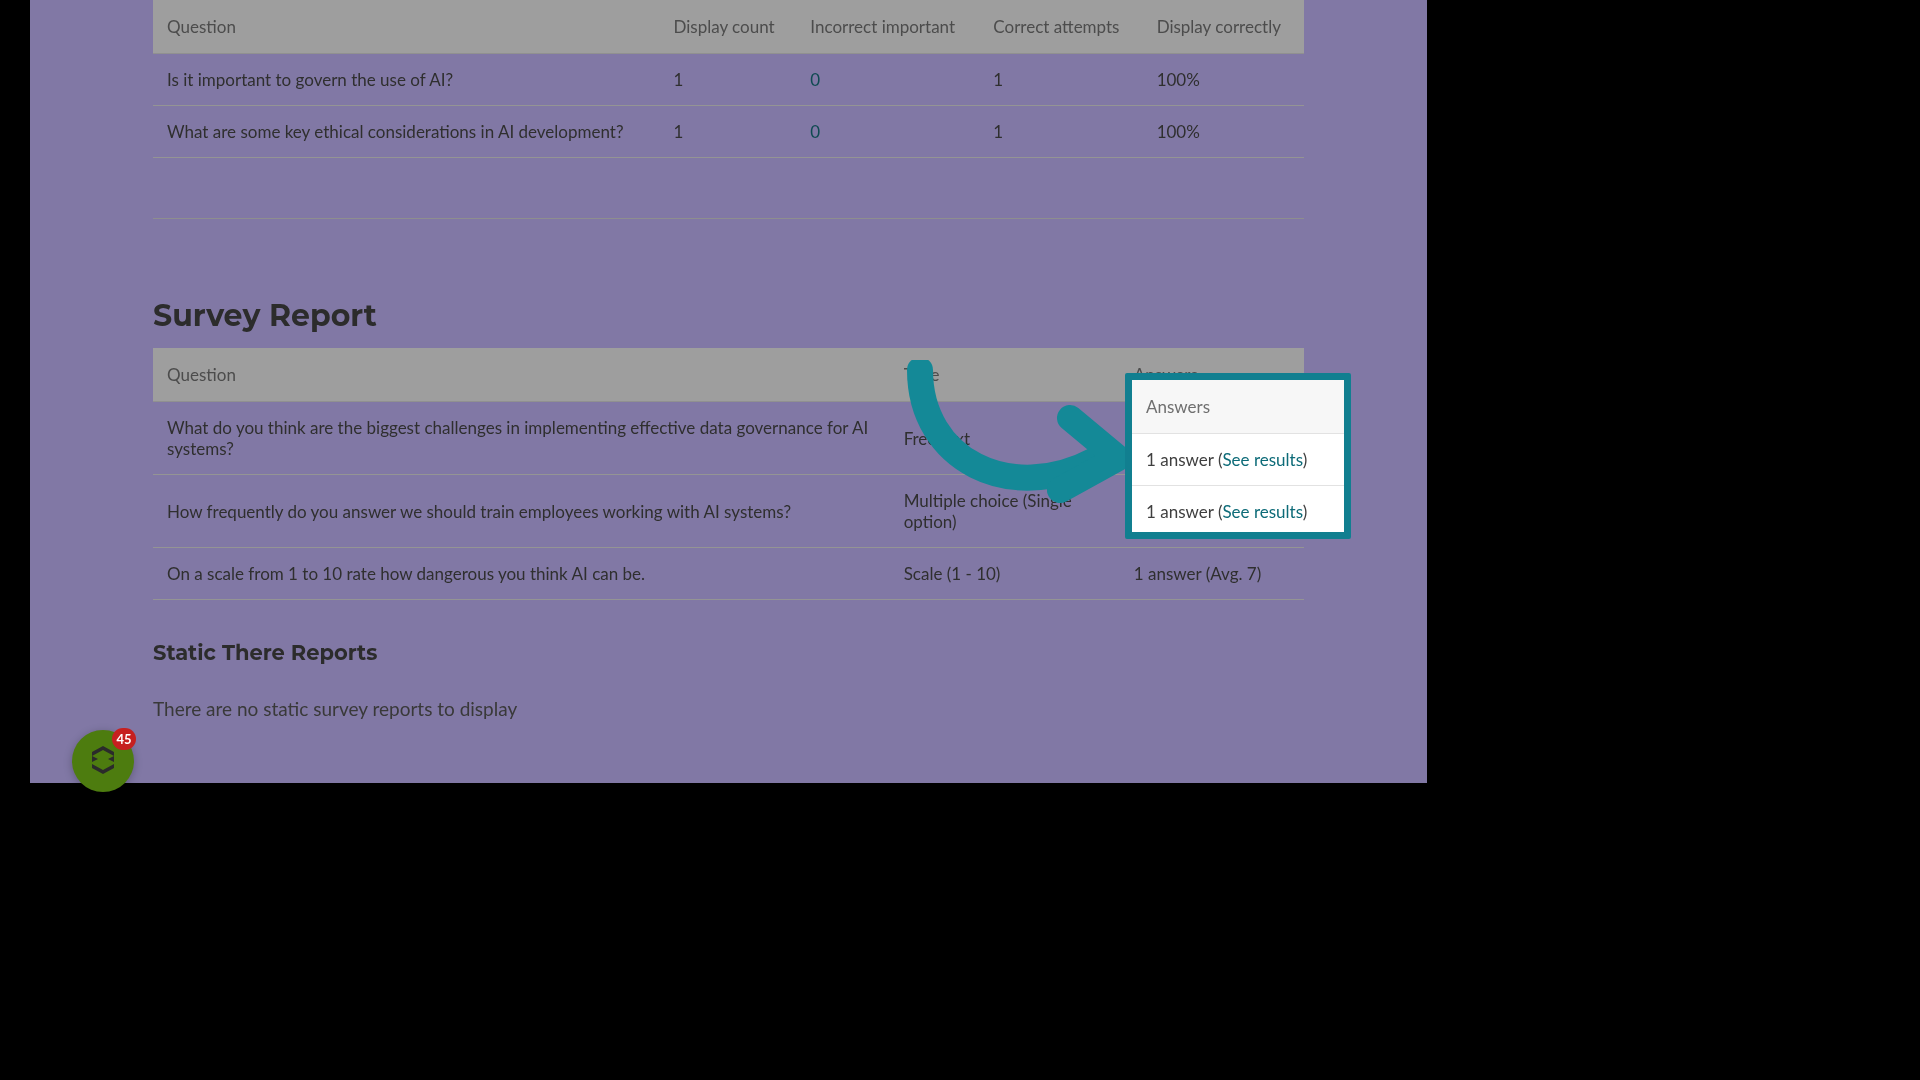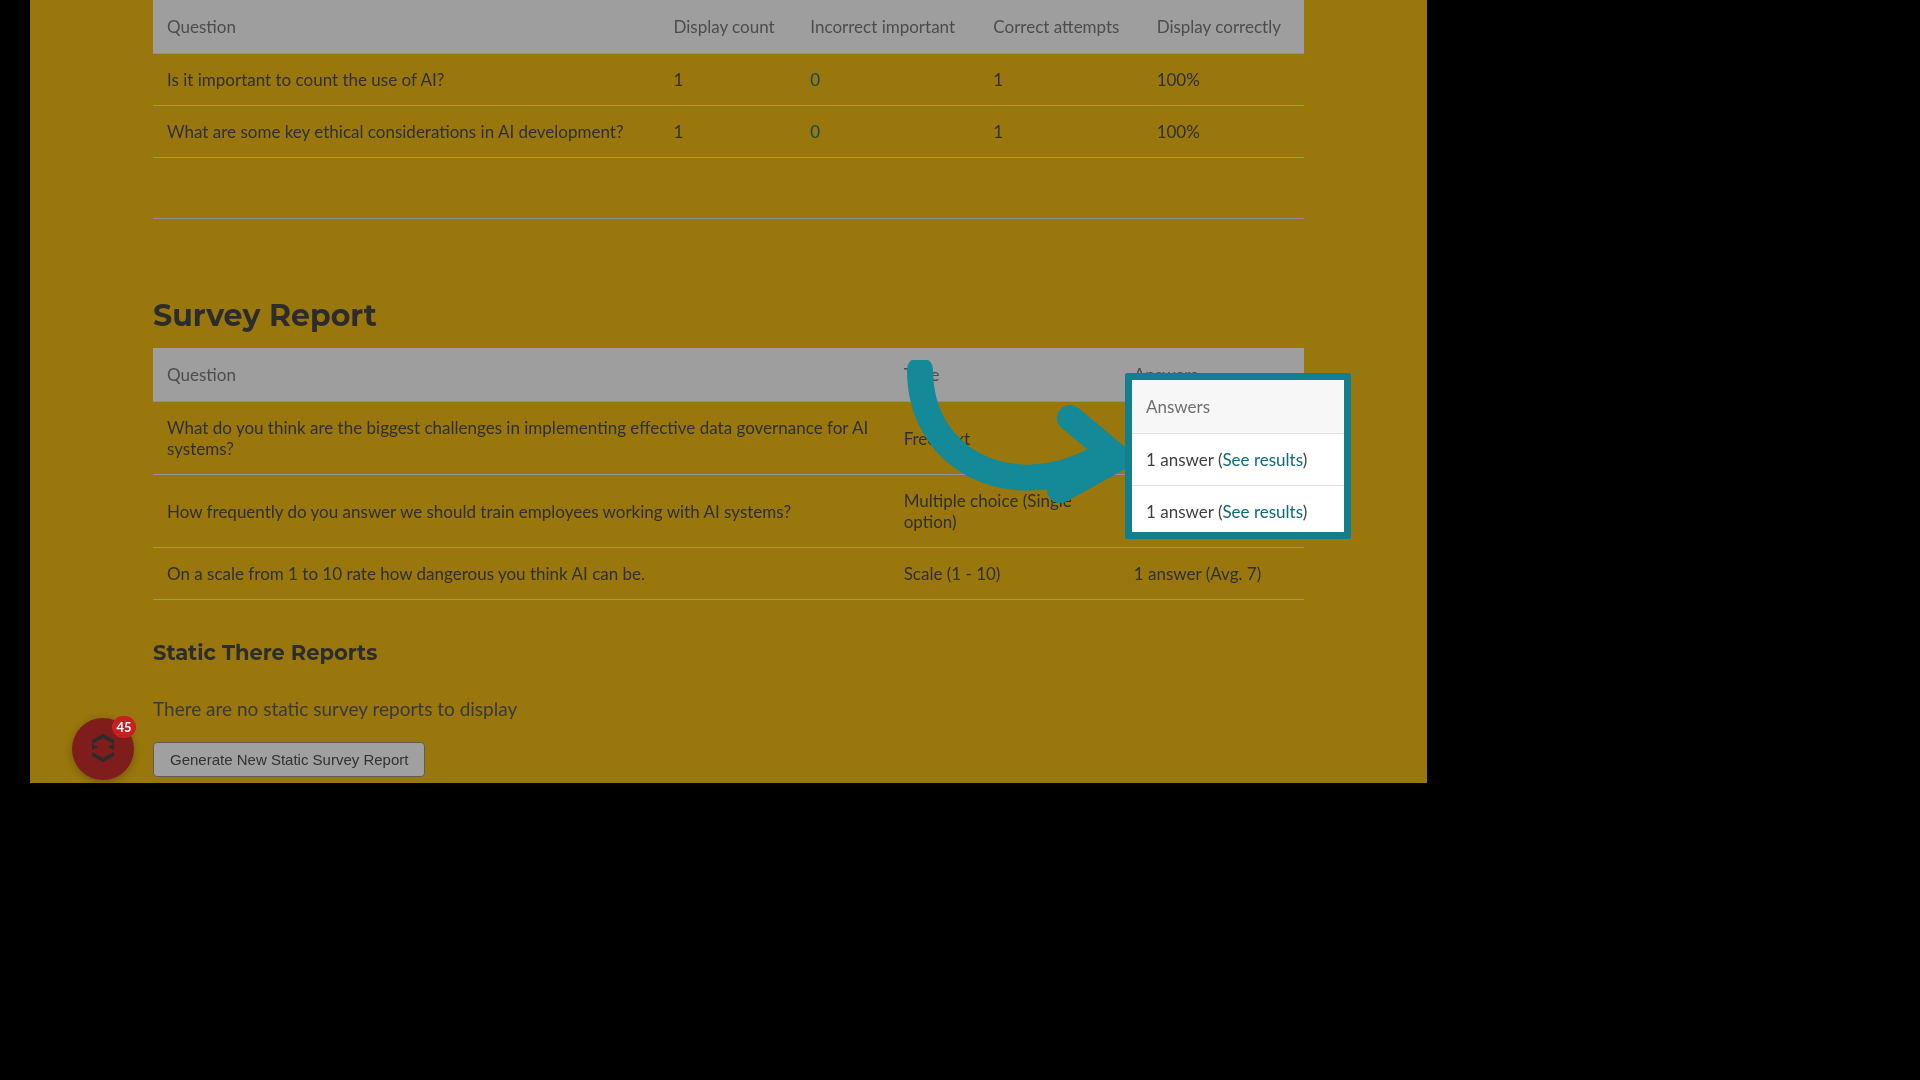--- a/index.html
+++ b/index.html
@@ -1,39 +1,39 @@
 <!DOCTYPE html>
 <html><head>
 <meta charset="utf-8">
 <style>
   * { box-sizing: border-box; margin: 0; padding: 0; }
   html, body { width: 1920px; height: 1080px; font-family: "Lato","Segoe UI",Arial,sans-serif; background:#000; }
   .stage { position:relative; width:1920px; height:1080px; overflow:hidden; }
-  .content { position:absolute; left:30px; top:0; width:1397px; height:783px; background:#eab308; }
+  .content { position:absolute; left:30px; top:0; width:1397px; height:783px; background:#c4b5fd; }
   .inner { padding:0 123px 40px 123px; color:#4a4a4a; }
   table { width:100%; border-collapse:collapse; }
   thead { background:#f2f2f2; }
   th { text-align:left; font-weight:400; color:#6f6f6f; padding:16px 14px; font-size:17px; border-bottom:1px solid #dcdcdc; }
   td { padding:15px 14px; font-size:17px; color:#3f3f3f; border-bottom:1px solid #e2e2e2; }
   .link { color:#0d6b78; }
   .h2 { font-size:30px; font-weight:700; color:#3a3a3a; margin-top:78px; margin-bottom:14px; font-family:"Montserrat","Segoe UI",Arial,sans-serif; }
   .hrule { border-top:1px solid #d8d8d8; margin-top:60px; }
   .h3 { font-size:21px; font-weight:700; color:#3a3a3a; margin-top:40px; font-family:"Montserrat","Segoe UI",Arial,sans-serif; }
   .empty { font-size:19px; color:#505050; margin-top:32px; }
   .btn { display:inline-block; margin-top:22px; border:1px solid #8a8a8a; border-radius:4px; background:#f5f5f5; padding:8px 16px; font-size:15px; color:#444; cursor:pointer; }
   .col-q { width:44%; }
   
   .dim { position:absolute; left:30px; top:0; width:1397px; height:783px; background:rgba(20,20,20,0.38); pointer-events:none; }
   
   .hilite { position:absolute; border:7px solid #117f90; border-radius:2px; background:transparent; pointer-events:none; }
   .hilite-inner { position:absolute; inset:0; background:#ffffff; }
   .hilite table { width:100%; }
   .hilite th, .hilite td { border-bottom:1px solid #e2e2e2; }
   
-  .fab { position:absolute; left:72px; bottom:300px; width:62px; height:62px; border-radius:50%; background:#7f1d1d; box-shadow:0 2px 8px rgba(0,0,0,0.25); display:flex; align-items:center; justify-content:center; }
+  .fab { position:absolute; left:72px; bottom:288px; width:62px; height:62px; border-radius:50%; background:#4d7c0f; box-shadow:0 2px 8px rgba(0,0,0,0.25); display:flex; align-items:center; justify-content:center; }
   .badge { position:absolute; top:-2px; right:-2px; min-width:24px; height:22px; padding:0 4px; border-radius:11px; background:#c62020; color:#fff; font-size:13px; font-weight:700; display:flex; align-items:center; justify-content:center; }
   .arrow { position:absolute; pointer-events:none; }
 </style>
 </head>
 <body>
 
 <div class="stage">
   <div class="content">
     <div class="inner">
       
@@ -42,21 +42,21 @@
           <tr>
             <th class="col-q">Question</th>
             <th>Display count</th>
             <th>Incorrect important</th>
             <th>Correct attempts</th>
             <th>Display correctly</th>
           </tr>
         </thead>
         <tbody>
           <tr>
-            <td>Is it important to count the use of AI?</td>
+            <td>Is it important to govern the use of AI?</td>
             <td>1</td>
             <td class="link">0</td>
             <td>1</td>
             <td>100%</td>
           </tr>
           <tr>
             <td>What are some key ethical considerations in AI development?</td>
             <td>1</td>
             <td class="link">0</td>
             <td>1</td>
@@ -96,21 +96,20 @@
           <tr>
             <td>On a scale from 1 to 10 rate how dangerous you think AI can be.</td>
             <td>Scale (1 - 10)</td>
             <td>1 answer (Avg. 7)</td>
           </tr>
         </tbody>
       </table>
 
       <h3 class="h3">Static There Reports</h3>
       <p class="empty">There are no static survey reports to display</p>
-      <button class="btn">Generate New Static Survey Report</button>
     </div>
   </div>
 
   <div class="dim"></div>
 
   <div class="fab">
     <span>
       <svg width="34" height="34" viewBox="0 0 34 34">
           <g fill="#2b2b2b">
             <polygon points="17,3 28,9 28,13 17,7 6,13 6,9"></polygon>

